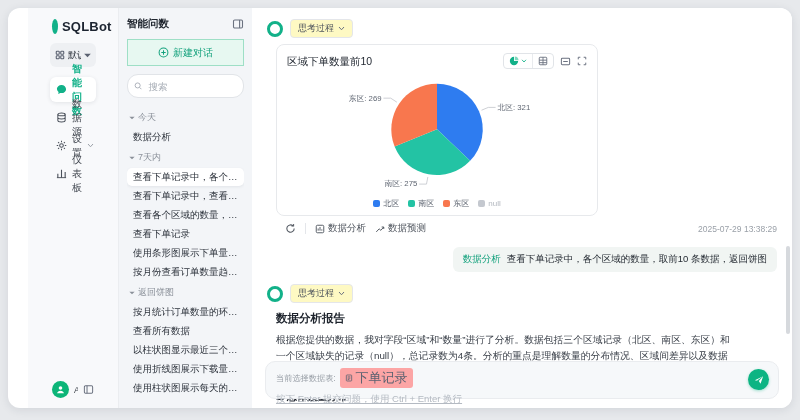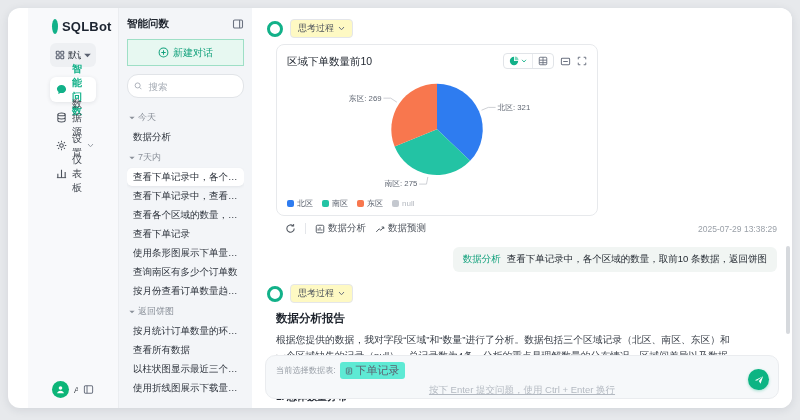--- a/index.html
+++ b/index.html
@@ -43,42 +43,42 @@
   .msg-body{margin-left:9px;}
 
   .chart-card{width:322px;border:1px solid #e7e9ec;border-radius:8px;background:#fff;padding:8px 10px 6px;box-sizing:border-box;}
   .chart-head{display:flex;align-items:flex-end;justify-content:space-between;}
   .chart-title{font-size:10.5px;color:#242a33;}
   .chart-tools{display:flex;align-items:center;gap:6px;}
   .seg{display:flex;align-items:center;border:1px solid #e1e4e8;border-radius:4px;overflow:hidden;}
   .seg > span{display:flex;align-items:center;gap:2px;padding:2px 5px;cursor:pointer;}
   .seg > span + span{border-left:1px solid #e9ebee;}
   .tool-btn{display:flex;align-items:center;cursor:pointer;}
-  .legend{display:flex;justify-content:flex-start;gap:9px;margin-top:1px;}
+  .legend{display:flex;justify-content:center;gap:9px;margin-top:1px;}
   .lg-item{display:flex;align-items:center;gap:3px;font-size:8px;color:#5f6672;}
   .lg-item i{width:7px;height:7px;border-radius:2px;display:inline-block;}
   .lg-item.muted{color:#b3b8bf;}
 
   .card-footer{display:flex;align-items:center;gap:9px;margin-top:6px;margin-left:9px;color:#565c65;}
   .foot-act{display:flex;align-items:center;gap:3px;font-size:9.5px;color:#4c525b;cursor:pointer;}
   .v-div{width:1px;height:11px;background:#e4e6ea;}
   .timestamp{margin-left:auto;font-size:8.5px;color:#9aa0a8;}
 
   .user-msg-row{display:flex;justify-content:flex-end;margin:12px 0 12px;}
   .user-bubble{background:#f1f5f3;border-radius:6px;padding:6px 10px;font-size:9.5px;color:#262c34;max-width:420px;}
   .bubble-tag{color:#12a17c;margin-right:6px;}
 
   .report-title{font-size:11.5px;font-weight:bold;color:#1e242d;margin:8px 0 6px;}
   .report-text{font-size:9.8px;color:#3b414a;line-height:1.68;max-width:455px;}
   .report-sec{font-size:10px;font-weight:bold;color:#1e242d;margin-top:9px;}
 
   
-  .composer{position:absolute;left:13px;right:13px;bottom:9px;height:44px;background:#f6f8fa;border:1px solid #eaecef;border-radius:10px;padding:6px 10px;box-sizing:border-box;text-align:center;}
+  .composer{position:absolute;left:13px;right:13px;bottom:9px;height:38px;background:#f6f8fa;border:1px solid #eaecef;border-radius:10px;padding:6px 10px;box-sizing:border-box;}
   .ds-row{display:flex;align-items:center;gap:4px;font-size:8.2px;color:#9aa0a8;}
-  .ds-chip{display:flex;align-items:center;gap:3px;background:#5eead4;border-radius:3px;padding:1px 5px;color:#5a6170;font-size:11px;}
+  .ds-chip{display:flex;align-items:center;gap:3px;background:#fca5a5;border-radius:3px;padding:1px 5px;color:#5a6170;font-size:13px;}
   .composer-input{margin-top:5px;font-size:9.5px;color:#b4bac2;text-decoration:underline;}
   .send-btn{position:absolute;right:9px;bottom:8px;width:21px;height:21px;border-radius:50%;background:#0db483;display:flex;align-items:center;justify-content:center;cursor:pointer;box-shadow:0 1px 3px rgba(13,180,131,.4);}
 
   .main-scrollbar{position:absolute;right:2px;top:238px;width:4px;height:88px;border-radius:2px;background:#d6d9dd;}
 </style>
 </head>
 <body>
 
 <div class="app">
 
@@ -189,21 +189,20 @@
         <svg width="6" height="4" viewBox="0 0 8 6" fill="#8a9099">
             <path d="M0 1l4 4 4-4z"></path>
           </svg>
         <span>7天内</span>
       </div>
       <div class="cl-item selected">查看下单记录中，各个区域的数量...</div>
       <div class="cl-item">查看下单记录中，查看各个区域的...</div>
       <div class="cl-item">查看各个区域的数量，取前10 条数...</div>
       <div class="cl-item">查看下单记录</div>
       <div class="cl-item">使用条形图展示下单量排名前5的日...</div>
-      <div class="cl-item">查询南区有多少个订单数</div>
       <div class="cl-item">按月份查看订单数量趋势，使用折...</div>
 
       <div class="group-label">
         <svg width="6" height="4" viewBox="0 0 8 6" fill="#8a9099">
             <path d="M0 1l4 4 4-4z"></path>
           </svg>
         <span>返回饼图</span>
       </div>
       <div class="cl-item">按月统计订单数量的环比增长率</div>
       <div class="cl-item">查看所有数据</div>

